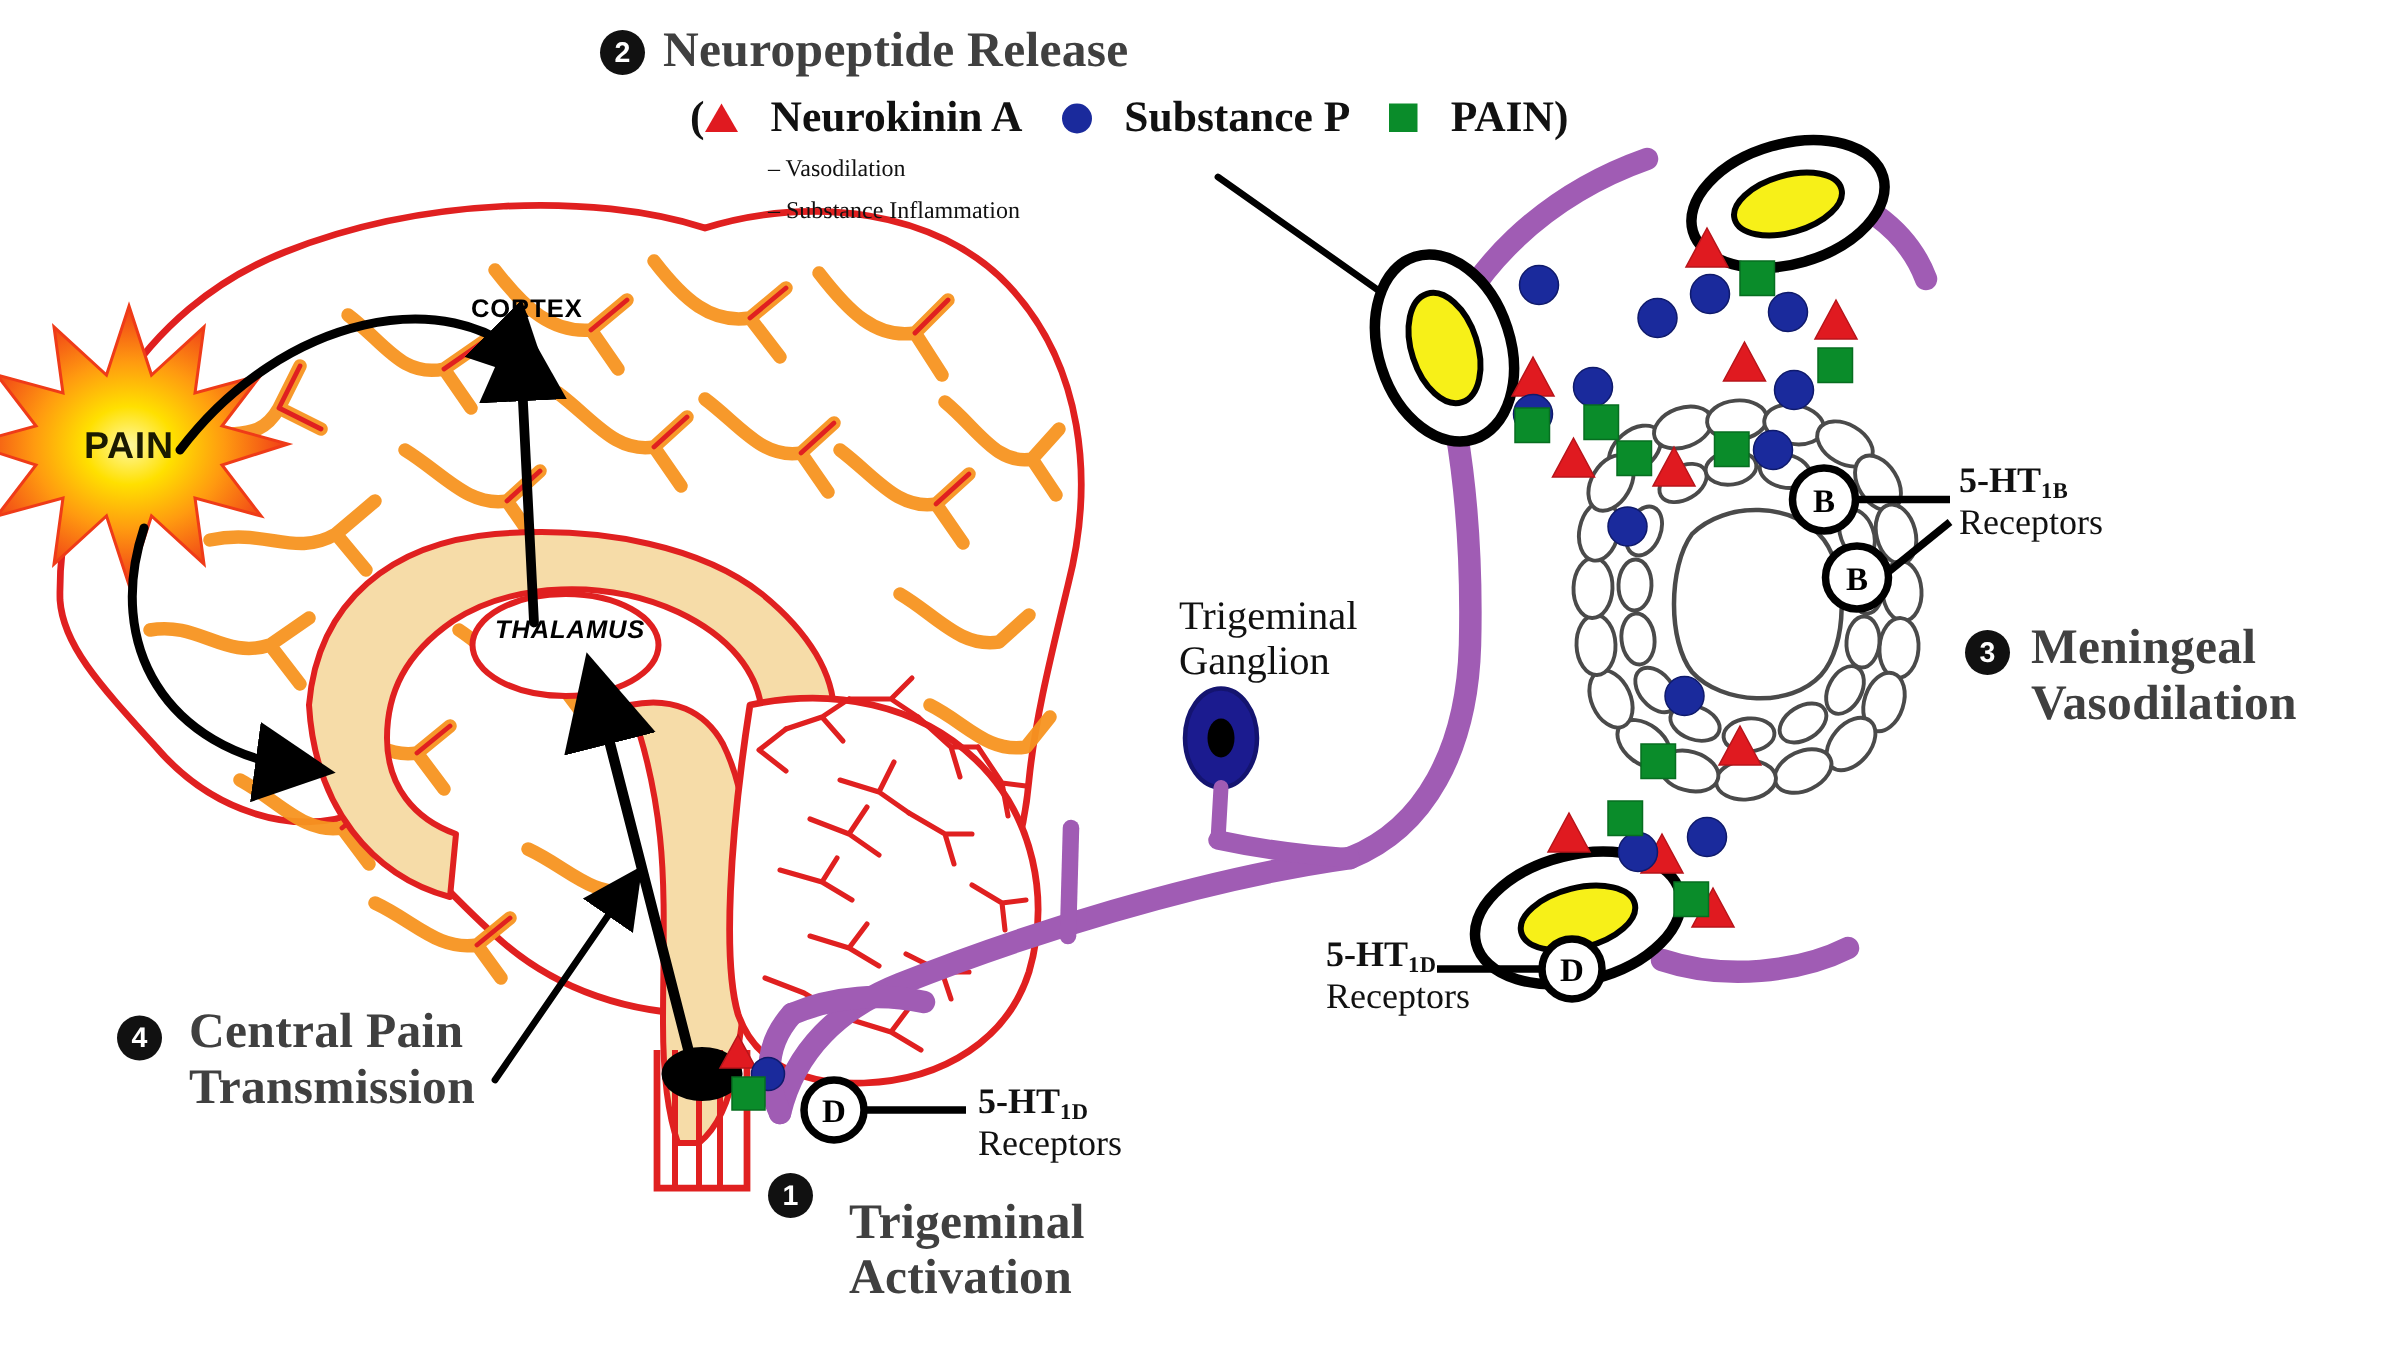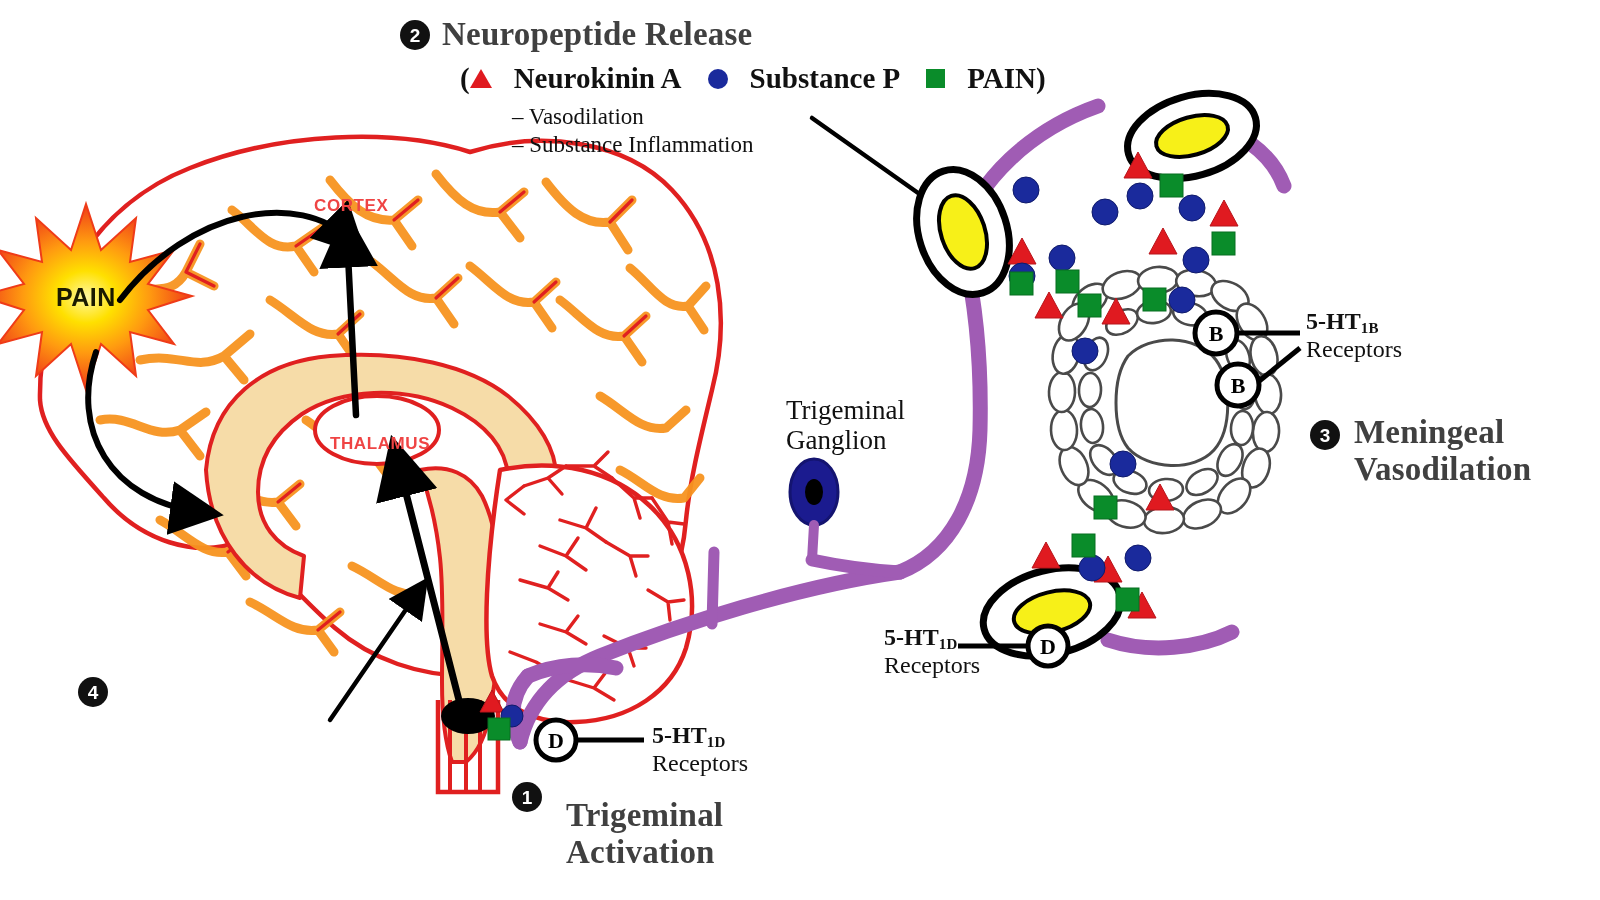--- a/index.html
+++ b/index.html
@@ -33,34 +33,34 @@
   .step-title.two-line{line-height:1.12;white-space:normal;}
 
   .legend-line{
     font-family:"Liberation Serif", serif;
     font-size:29px;font-weight:bold;color:#111;
     display:flex;align-items:center;gap:0px;
   }
   .legend-item{display:inline-flex;align-items:center;gap:22px;}
   .sub-line{
     font-family:"Liberation Serif", serif;
-    font-size:23px;color:#111;
+    font-size:16px;color:#111;
   }
 
   
   .recept{
     font-family:"Liberation Serif", serif;
     font-size:24px;color:#111;line-height:1.15;
   }
   .recept b{font-weight:bold;}
   .recept .sub{font-size:15px;vertical-align:baseline;position:relative;top:4px;letter-spacing:.3px;}
 
   .anat-label{
     font-family:"Liberation Sans", sans-serif;
-    font-weight:bold;font-size:17px;color:#ef4444;letter-spacing:.6px;
+    font-weight:bold;font-size:17px;color:#000000;letter-spacing:.6px;
   }
   .ganglion-label{
     font-family:"Liberation Serif", serif;
     font-size:27px;color:#111;line-height:1.12;white-space:normal;
   }
   .pain-word{
     font-family:"Liberation Sans", sans-serif;
     font-weight:bold;font-size:25px;color:#1a1a00;letter-spacing:.5px;
   }
 
@@ -386,21 +386,21 @@
       <span class="g-sq" style="background:#0a8c2a;"></span>
       <span>PAIN</span>
     </span>
     <span>)</span>
   </div>
 
   <div class="txt sub-line" style="left:512px;top:104px;">– Vasodilation</div>
   <div class="txt sub-line" style="left:512px;top:132px;">– Substance Inflammation</div>
 
   <div class="txt anat-label" style="left:314px;top:196px;">CORTEX</div>
-  <div class="txt anat-label" style="left:330px;top:434px;">THALAMUS</div>
+  <div class="txt anat-label" style="left:330px;top:410px;font-style:italic;">THALAMUS</div>
   <div class="txt pain-word" style="left:56px;top:283px;">PAIN</div>
 
   <div class="txt ganglion-label" style="left:786px;top:395px;width:170px;">
     <span>Trigeminal</span><br>
     <span>Ganglion</span>
   </div>
 
   <div class="txt recept" style="left:1306px;top:308px;">
     <b><span>5-HT</span><span class="sub">1B</span></b><br>
     <span>Receptors</span>
@@ -416,20 +416,24 @@
     <span>Receptors</span>
   </div>
 
   <div class="bullet" style="left:1310px;top:420px;">3</div>
   <div class="txt step-title two-line" style="left:1354px;top:414px;width:240px;">
     <span>Meningeal</span><br>
     <span>Vasodilation</span>
   </div>
 
   <div class="bullet" style="left:78px;top:677px;">4</div>
+  <div class="txt step-title two-line" style="left:126px;top:670px;width:260px;">
+    <span>Central Pain</span><br>
+    <span>Transmission</span>
+  </div>
 
   <div class="bullet" style="left:512px;top:782px;">1</div>
   <div class="txt step-title two-line" style="left:566px;top:797px;width:250px;text-align:left;">
     <span>Trigeminal</span><br>
     <span>Activation</span>
   </div>
 
 </div>
 
 </body></html>

